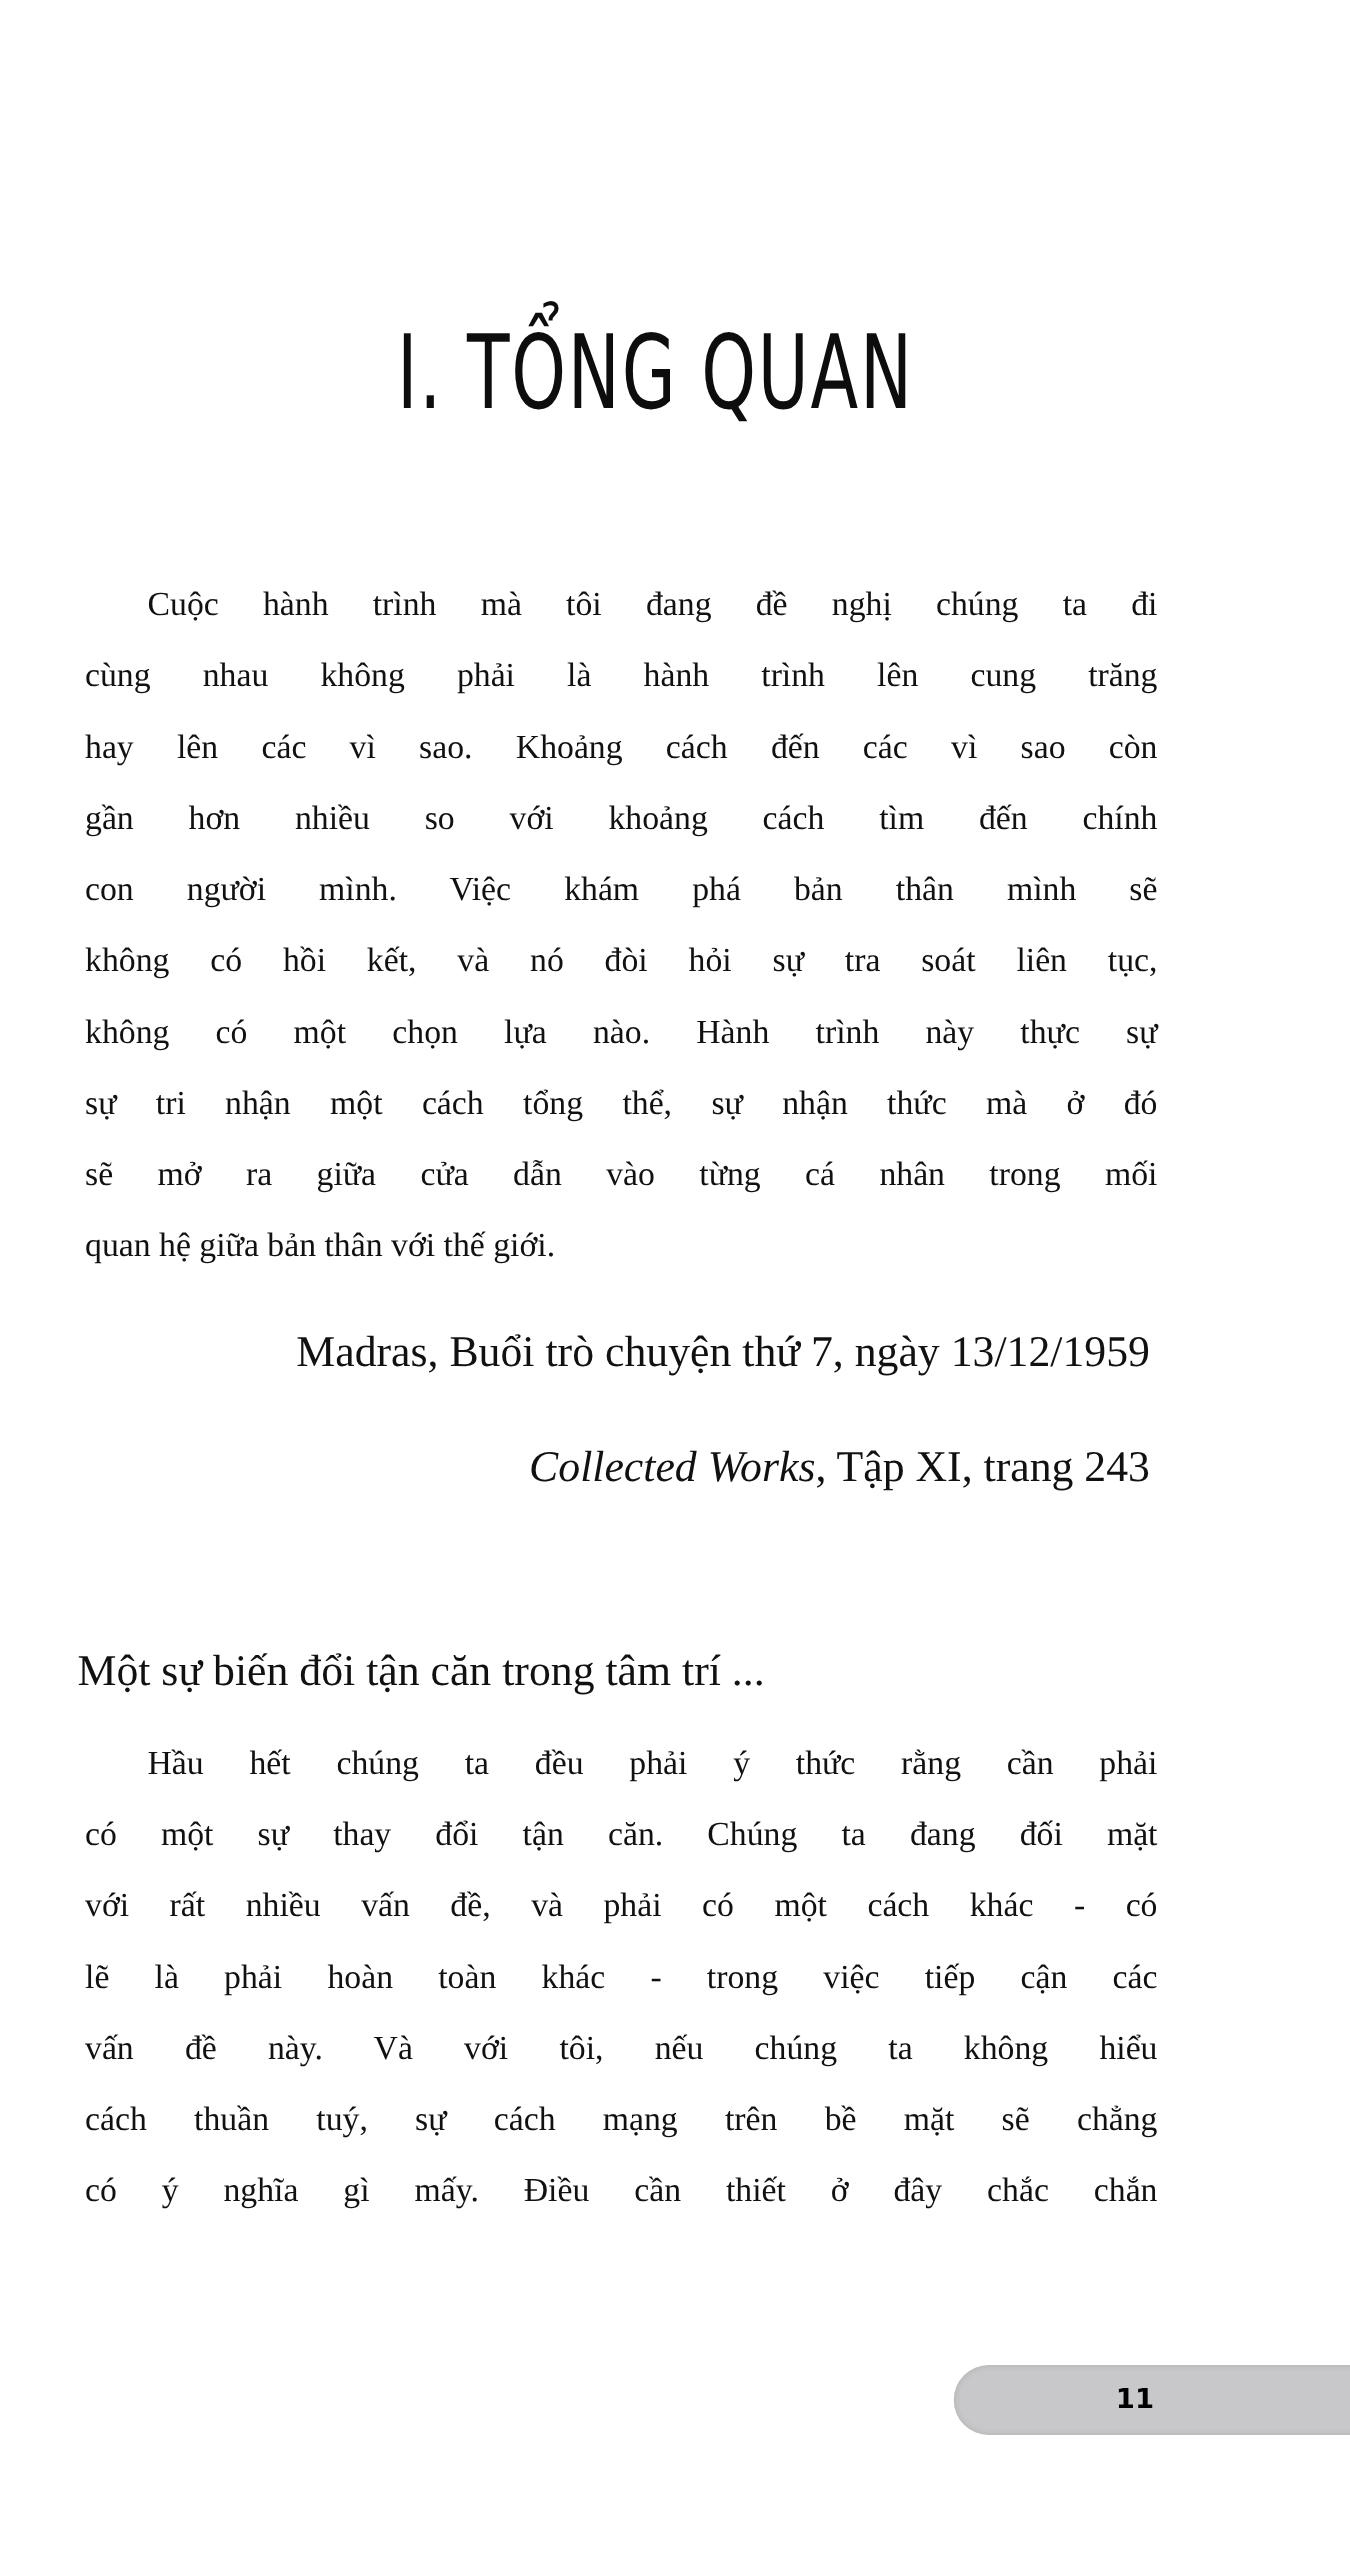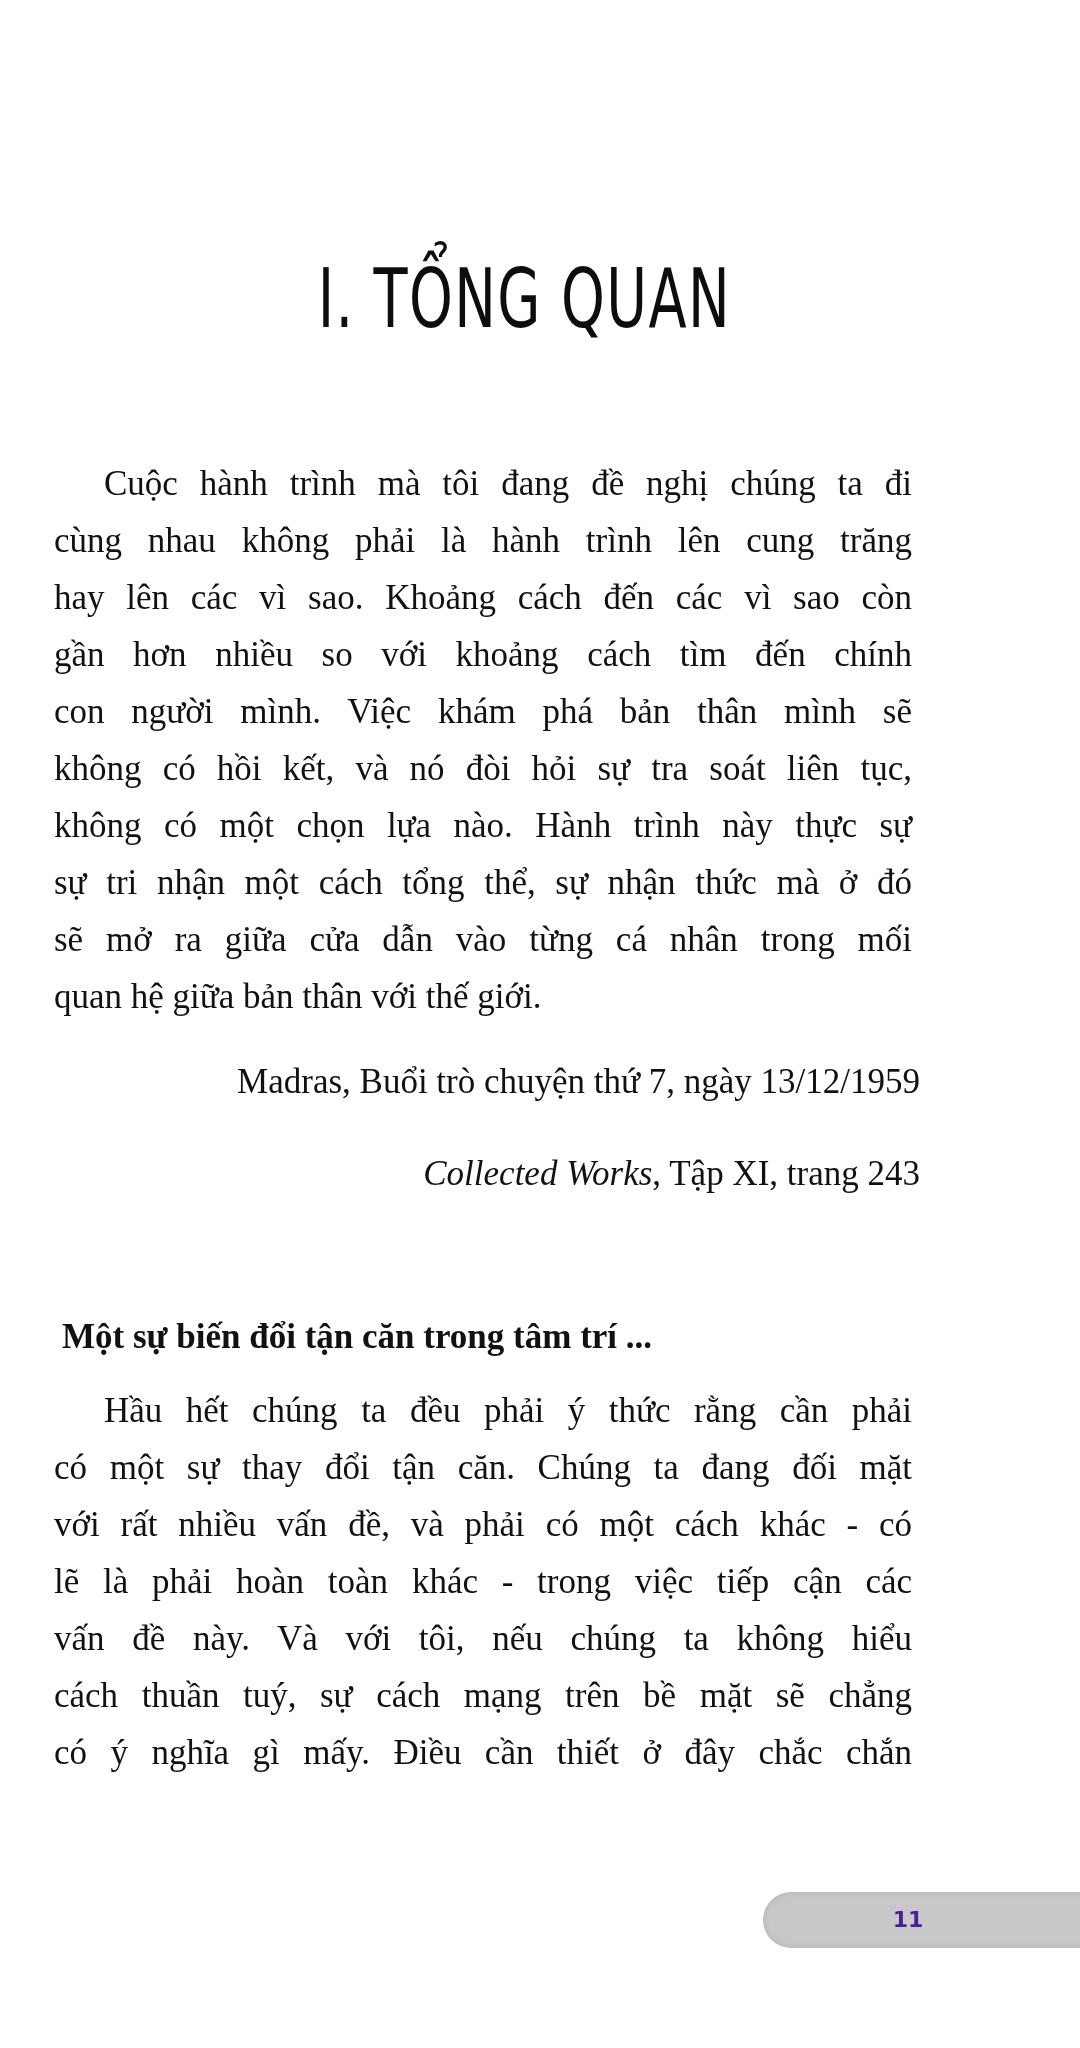--- a/index.html
+++ b/index.html
@@ -26,23 +26,23 @@
       line-height: 96px;
       font-weight: normal;
       letter-spacing: 2px;
       transform: scaleX(0.68);
       transform-origin: 491px 0;
       color: #0d0d0d;
       white-space: nowrap;
     }
     .text-block {
       position: absolute;
-      left: 54px;
+      left: 68px;
       width: 858px;
-      font-size: 35px;
+      font-size: 27px;
       line-height: 57px;
     }
     .line {
       display: block;
       height: 57px;
       white-space: nowrap;
       text-align: justify;
       text-align-last: justify;
       overflow: visible;
     }
@@ -63,21 +63,21 @@
     }
     .attr-1 { top: 1053px; }
     .attr-2 { top: 1145px; }
     .attr-2 .italic { font-style: italic; }
     .section-heading {
       position: absolute;
       left: 62px;
       top: 1308px;
       font-size: 35px;
       line-height: 57px;
-      font-weight: bold;
+      font-weight: normal;
       white-space: nowrap;
     }
     .para-2 { top: 1382px; }
     .page-tab {
       position: absolute;
       left: 763px;
       top: 1892px;
       width: 330px;
       height: 56px;
       background: #c8c8ca;
@@ -87,21 +87,21 @@
     .page-number {
       position: absolute;
       left: 0;
       width: 290px;
       top: 0;
       line-height: 56px;
       text-align: center;
       font-family: "DejaVu Sans", "Liberation Sans", sans-serif;
       font-weight: bold;
       font-size: 22px;
-      color: #4c1d95;
+      color: #000000;
     }
   </style>
 </head>
 <body>
 
 <h1 class="page-title">I. TỔNG QUAN</h1>
 
 <div class="text-block para-1">
   <span class="line indent">Cuộc hành trình mà tôi đang đề nghị chúng ta đi</span>
   <span class="line">cùng nhau không phải là hành trình lên cung trăng</span>

